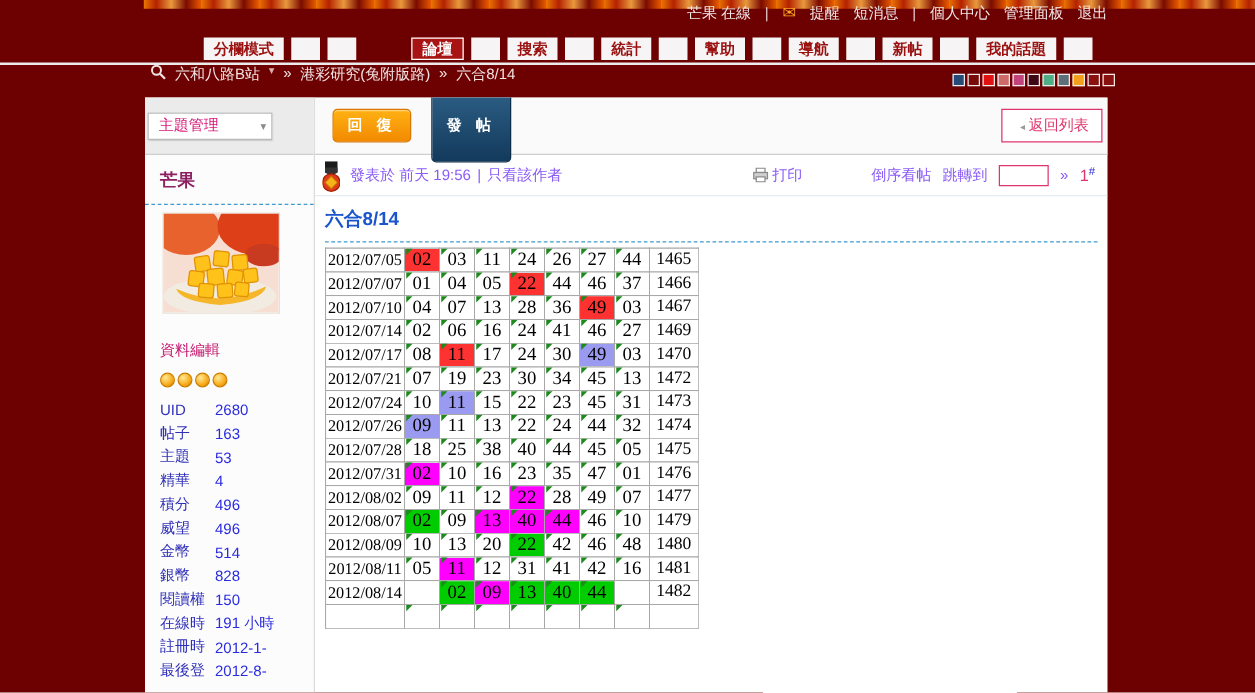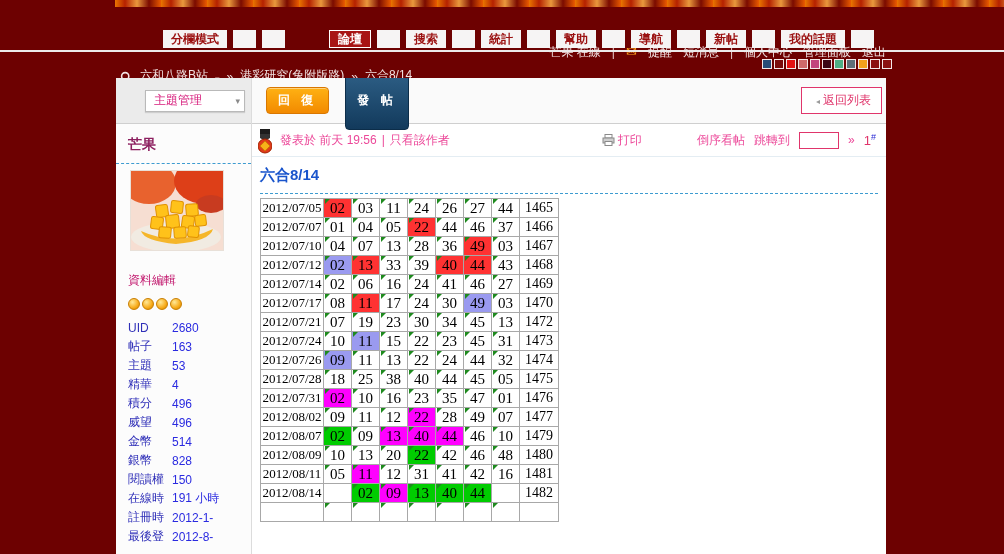--- a/index.html
+++ b/index.html
@@ -6,46 +6,46 @@
   body{
     width:1004px;height:554px;overflow:hidden;position:relative;
     background:#6d0101;font-family:"Liberation Sans",sans-serif;
     -webkit-font-smoothing:antialiased;
   }
   
   .flame-strip{position:absolute;top:0;left:115px;width:889px;height:7px;
     background:repeating-linear-gradient(90deg,#ff8a00 0px,#c22700 10px,#ffb347 22px,#7d0d00 34px,#ff6a00 46px);
     opacity:.85;}
   .topbar{position:absolute;top:2px;right:118px;display:flex;align-items:center;gap:11px;
-    color:#f3e6e6;font-size:12px;height:16px;margin-top:42px;}
+    color:#f3e6e6;font-size:12px;height:16px;}
   .topbar .pipe{color:#e8caca;}
   .topbar a{color:#f3e6e6;text-decoration:none;cursor:pointer;}
   .mail-ic{color:#ffa51e;font-size:13px;line-height:12px;}
   
   .navbar{position:absolute;top:26px;left:0;width:1004px;height:24px;border-bottom:2px solid #eceaea;}
   .navbar-in{display:flex;align-items:flex-end;gap:6px;margin-left:163px;height:22px;}
   .nav-btn{background:#f6f4f4;color:#9b1111;font-weight:bold;font-size:12px;
     height:18px;line-height:18px;padding:0 8px;cursor:pointer;white-space:nowrap;}
   .nav-btn.blank{width:7px;}
   .nav-btn.active{background:#a81414;color:#fff;border:1px solid #fff;line-height:16px;height:16px;}
   .nav-btn.gap{margin-left:38px;}
   
   .crumbbar{position:absolute;top:51px;left:0;width:1004px;height:27px;}
-  .crumb-in{display:flex;align-items:flex-end;gap:7px;margin-left:120px;height:33px;
+  .crumb-in{display:flex;align-items:flex-start;gap:7px;margin-left:120px;height:33px;
     color:#f2e2e2;font-size:12px;}
   .crumb-in a{color:#f2e2e2;text-decoration:none;cursor:pointer;}
   .caret{color:#d8b0b0;font-size:9px;}
   .theme-squares{position:absolute;right:112px;top:8px;display:flex;gap:2px;}
   .tsq{width:8px;height:8px;border:1px solid #f3e8e8;cursor:pointer;}
   
   .content{position:absolute;top:78px;left:116px;width:770px;height:476px;
     background:#fff;display:flex;overflow:hidden;}
   
   .sidebar{width:135px;flex-shrink:0;border-right:1px solid #dcdcdc;background:#fcfcfc;}
-  .sb-top{height:45px;background:#ebebeb;border-bottom:1px solid #cfcfcf;display:flex;align-items:center;padding-left:29px;}
+  .sb-top{height:45px;background:#ebebeb;border-bottom:1px solid #cfcfcf;display:flex;align-items:center;padding-left:2px;}
   .dropdown{background:#fff;border:1px solid #b9b9b9;color:#d6197a;font-size:12px;
     width:86px;height:20px;display:flex;align-items:center;justify-content:space-between;
     padding:0 4px 0 8px;cursor:pointer;box-shadow:0 1px 1px rgba(0,0,0,.12);}
   .dropdown .dd-caret{color:#8a8a8a;font-size:9px;}
   .sb-body{padding:12px 10px 0 12px;}
   .uname{color:#8d2060;font-weight:bold;font-size:14px;}
   .dash-blue{border:0;border-top:1px dashed #3d9bd0;margin:9px -10px 6px -12px;}
   .avatar{margin:5px 0 0 2px;display:block;border:1px solid #e8e0d8;}
   .profile-edit{color:#c2186e;font-size:12px;margin-top:21px;cursor:pointer;display:block;text-decoration:none;}
   .coins{margin-top:9px;display:flex;gap:2px;}
@@ -65,21 +65,21 @@
     color:#fff;font-weight:bold;font-size:12px;padding:4px 11px;letter-spacing:4px;cursor:pointer;
     box-shadow:inset 0 1px 0 #ffd27a;}
   .btn-post{background:linear-gradient(#2e5f86,#123a5c);border:1px solid #0c2d49;border-radius:4px;
     color:#fff;font-weight:bold;font-size:12px;padding:20px 11px;letter-spacing:4px;margin-left:16px;cursor:pointer;
     box-shadow:inset 0 1px 0 #5e8cab;}
   .btn-back{background:#fff;border:1px solid #e0356b;color:#e0356b;font-size:12px;
     padding:4px 10px 4px 14px;margin-left:auto;margin-right:2px;cursor:pointer;position:relative;}
   .btn-back .back-caret{color:#9a9a9a;font-size:8px;margin-right:3px;}
   .post-header{height:32px;border-bottom:1px solid #e4edf3;display:flex;align-items:center;
     padding:0 10px 0 6px;font-size:12px;flex-shrink:0;}
-  .post-header .blue, .post-header a{color:#ec4899;text-decoration:none;cursor:pointer;}
+  .post-header .blue, .post-header a{color:#8b5cf6;text-decoration:none;cursor:pointer;}
   .medal{margin-right:8px;margin-top:4px;}
   .print-grp{margin-left:152px;display:flex;align-items:center;gap:3px;}
   .hdr-right{margin-left:auto;display:flex;align-items:center;gap:9px;}
   .jump-input{width:34px;height:15px;border:1px solid #e0356b;font-size:11px;padding:0 2px;}
   .floor .n{color:#e0356b;font-size:13px;}
   .floor .h{color:#2a2ad4;font-size:9px;vertical-align:super;}
   .post-body{padding:9px 8px 0 8px;}
   .post-title{color:#1a55cc;font-weight:bold;font-size:15px;}
   .title-dash{border:0;border-top:1px dashed #3d9bd0;margin:8px 0 4px 0;}
   
@@ -317,31 +317,20 @@
               <td class="c-num"><span class="corner"></span>04</td>
               <td class="c-num"><span class="corner"></span>07</td>
               <td class="c-num"><span class="corner"></span>13</td>
               <td class="c-num"><span class="corner"></span>28</td>
               <td class="c-num"><span class="corner"></span>36</td>
               <td class="c-num" style="background: rgb(255, 50, 50);"><span class="corner"></span>49</td>
               <td class="c-num"><span class="corner"></span>03</td>
               <td class="c-issue">1467</td>
             </tr>
             <tr>
-              <td class="c-date">2012/07/12</td>
-              <td class="c-num" style="background: rgb(154, 154, 240);"><span class="corner"></span>02</td>
-              <td class="c-num" style="background: rgb(255, 50, 50);"><span class="corner"></span>13</td>
-              <td class="c-num"><span class="corner"></span>33</td>
-              <td class="c-num"><span class="corner"></span>39</td>
-              <td class="c-num" style="background: rgb(255, 50, 50);"><span class="corner"></span>40</td>
-              <td class="c-num" style="background: rgb(255, 50, 50);"><span class="corner"></span>44</td>
-              <td class="c-num"><span class="corner"></span>43</td>
-              <td class="c-issue">1468</td>
-            </tr>
-            <tr>
               <td class="c-date">2012/07/14</td>
               <td class="c-num"><span class="corner"></span>02</td>
               <td class="c-num"><span class="corner"></span>06</td>
               <td class="c-num"><span class="corner"></span>16</td>
               <td class="c-num"><span class="corner"></span>24</td>
               <td class="c-num"><span class="corner"></span>41</td>
               <td class="c-num"><span class="corner"></span>46</td>
               <td class="c-num"><span class="corner"></span>27</td>
               <td class="c-issue">1469</td>
             </tr>

